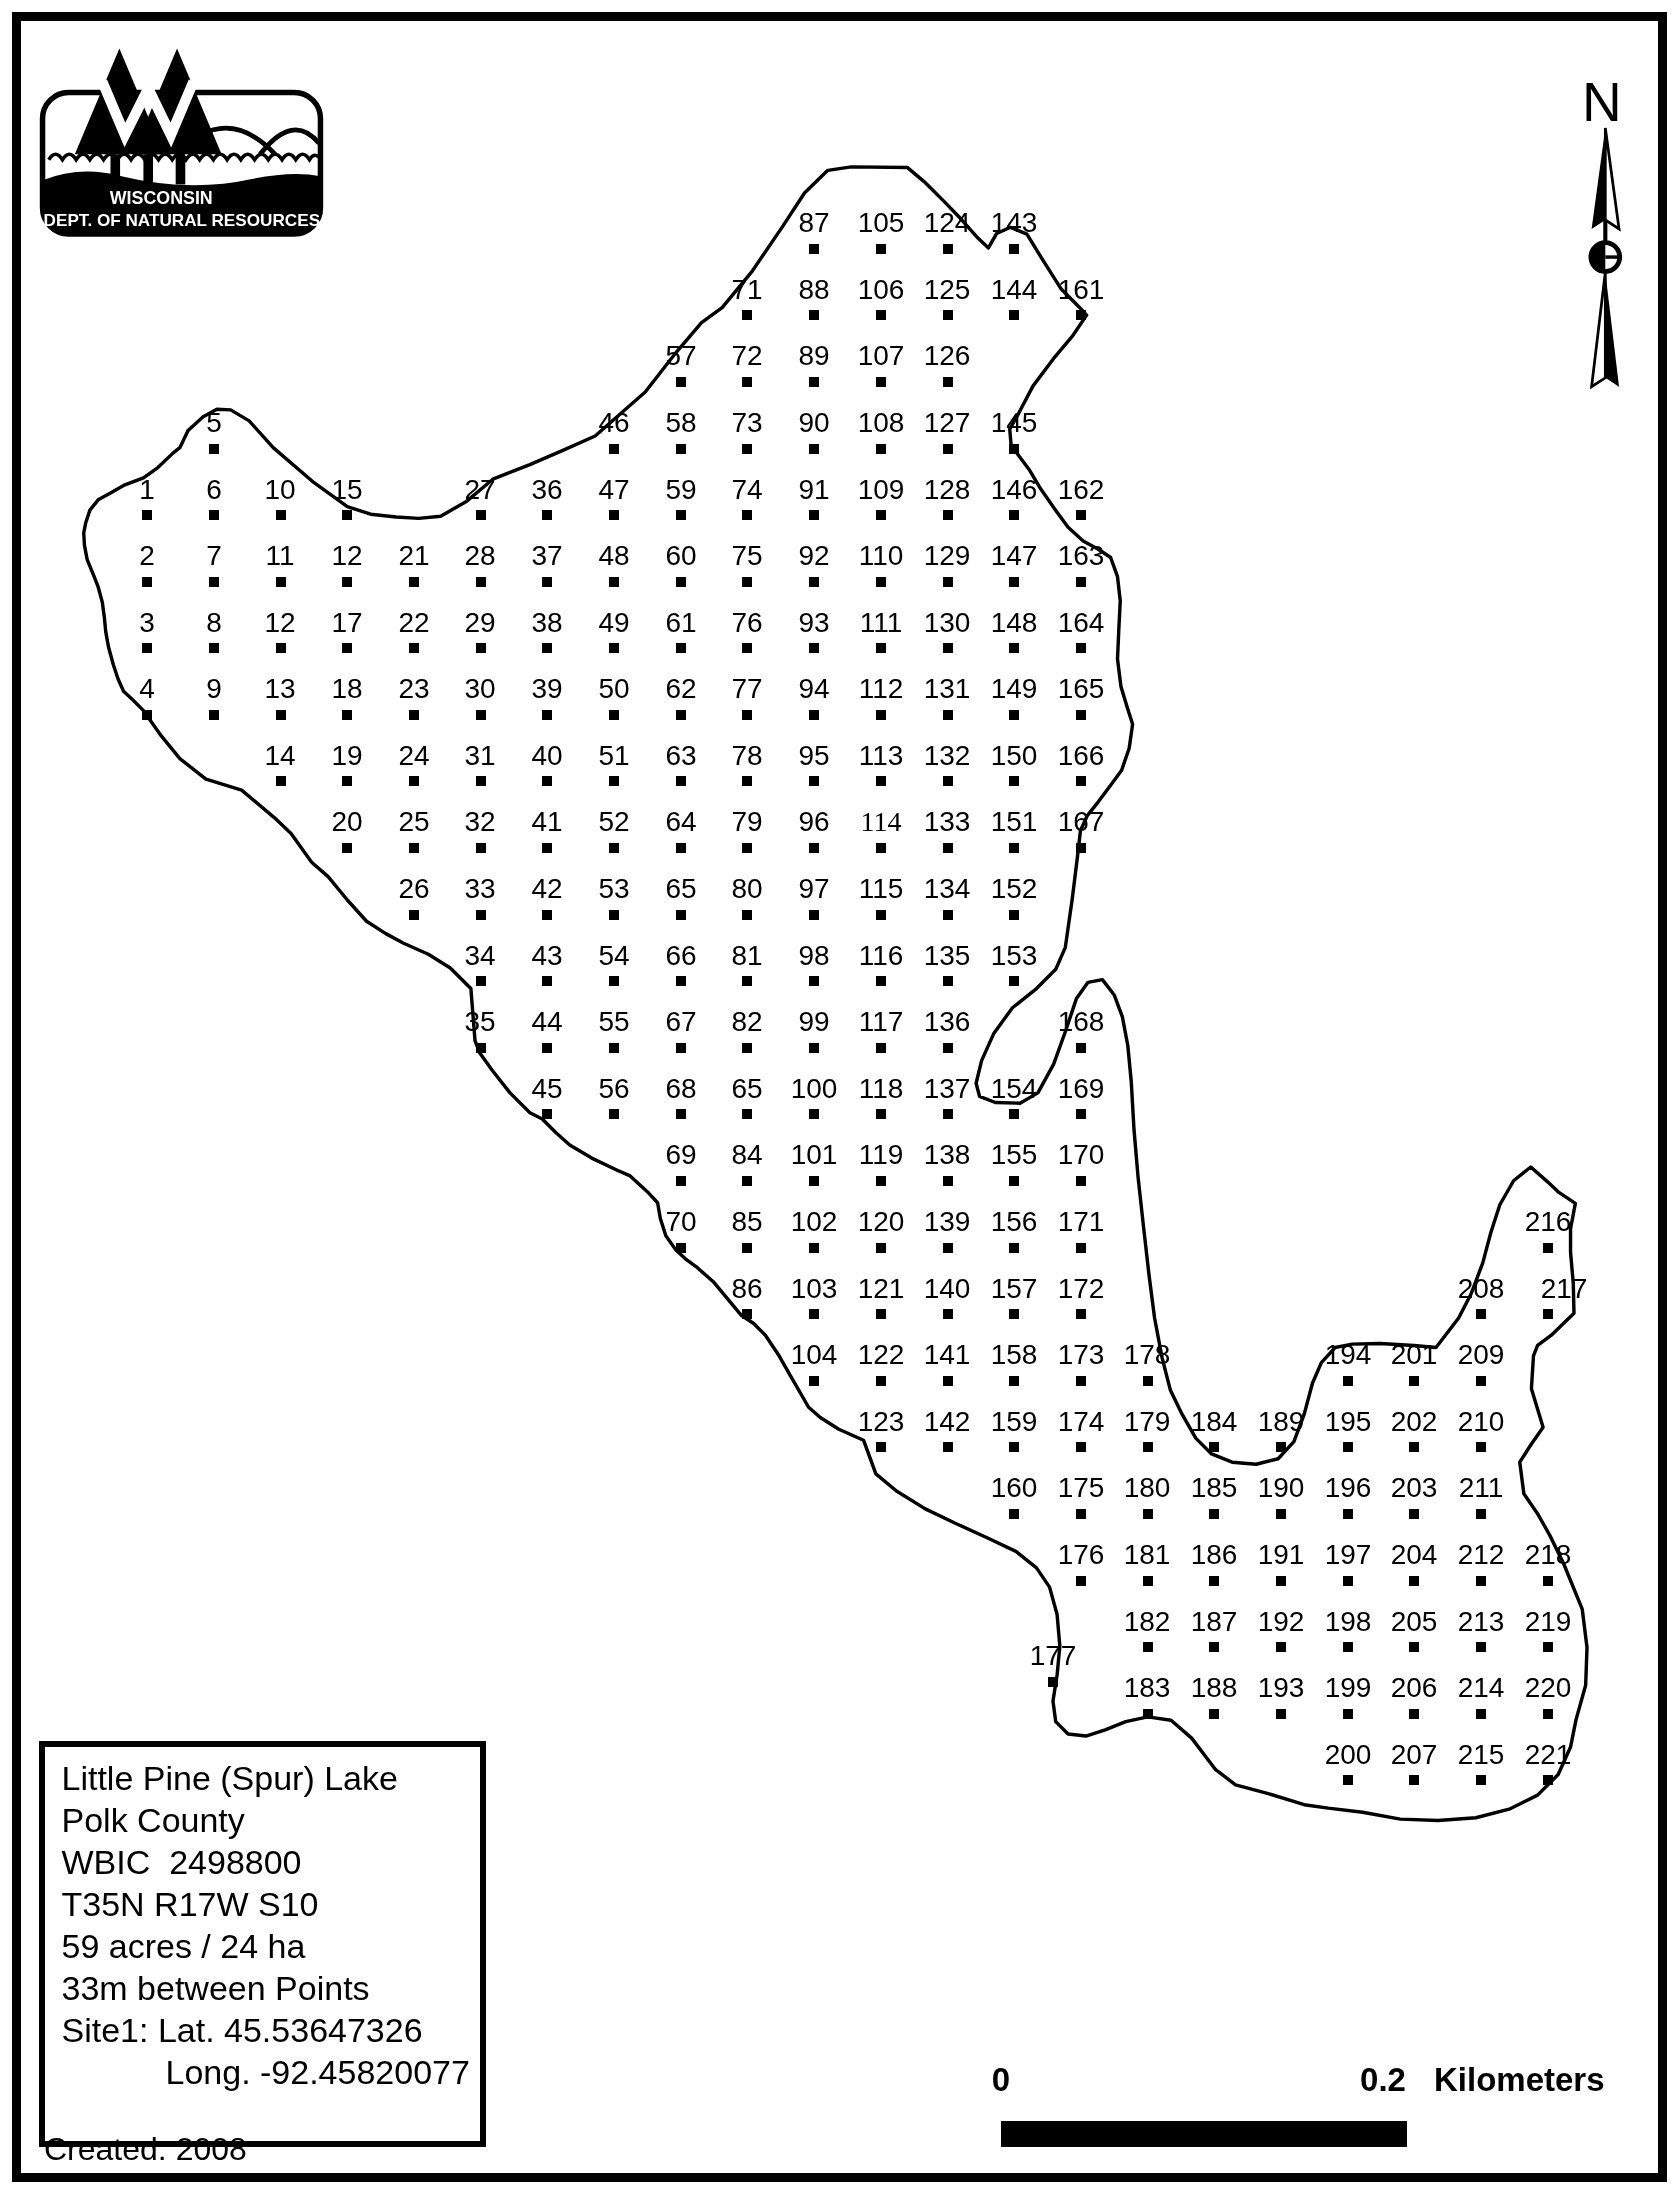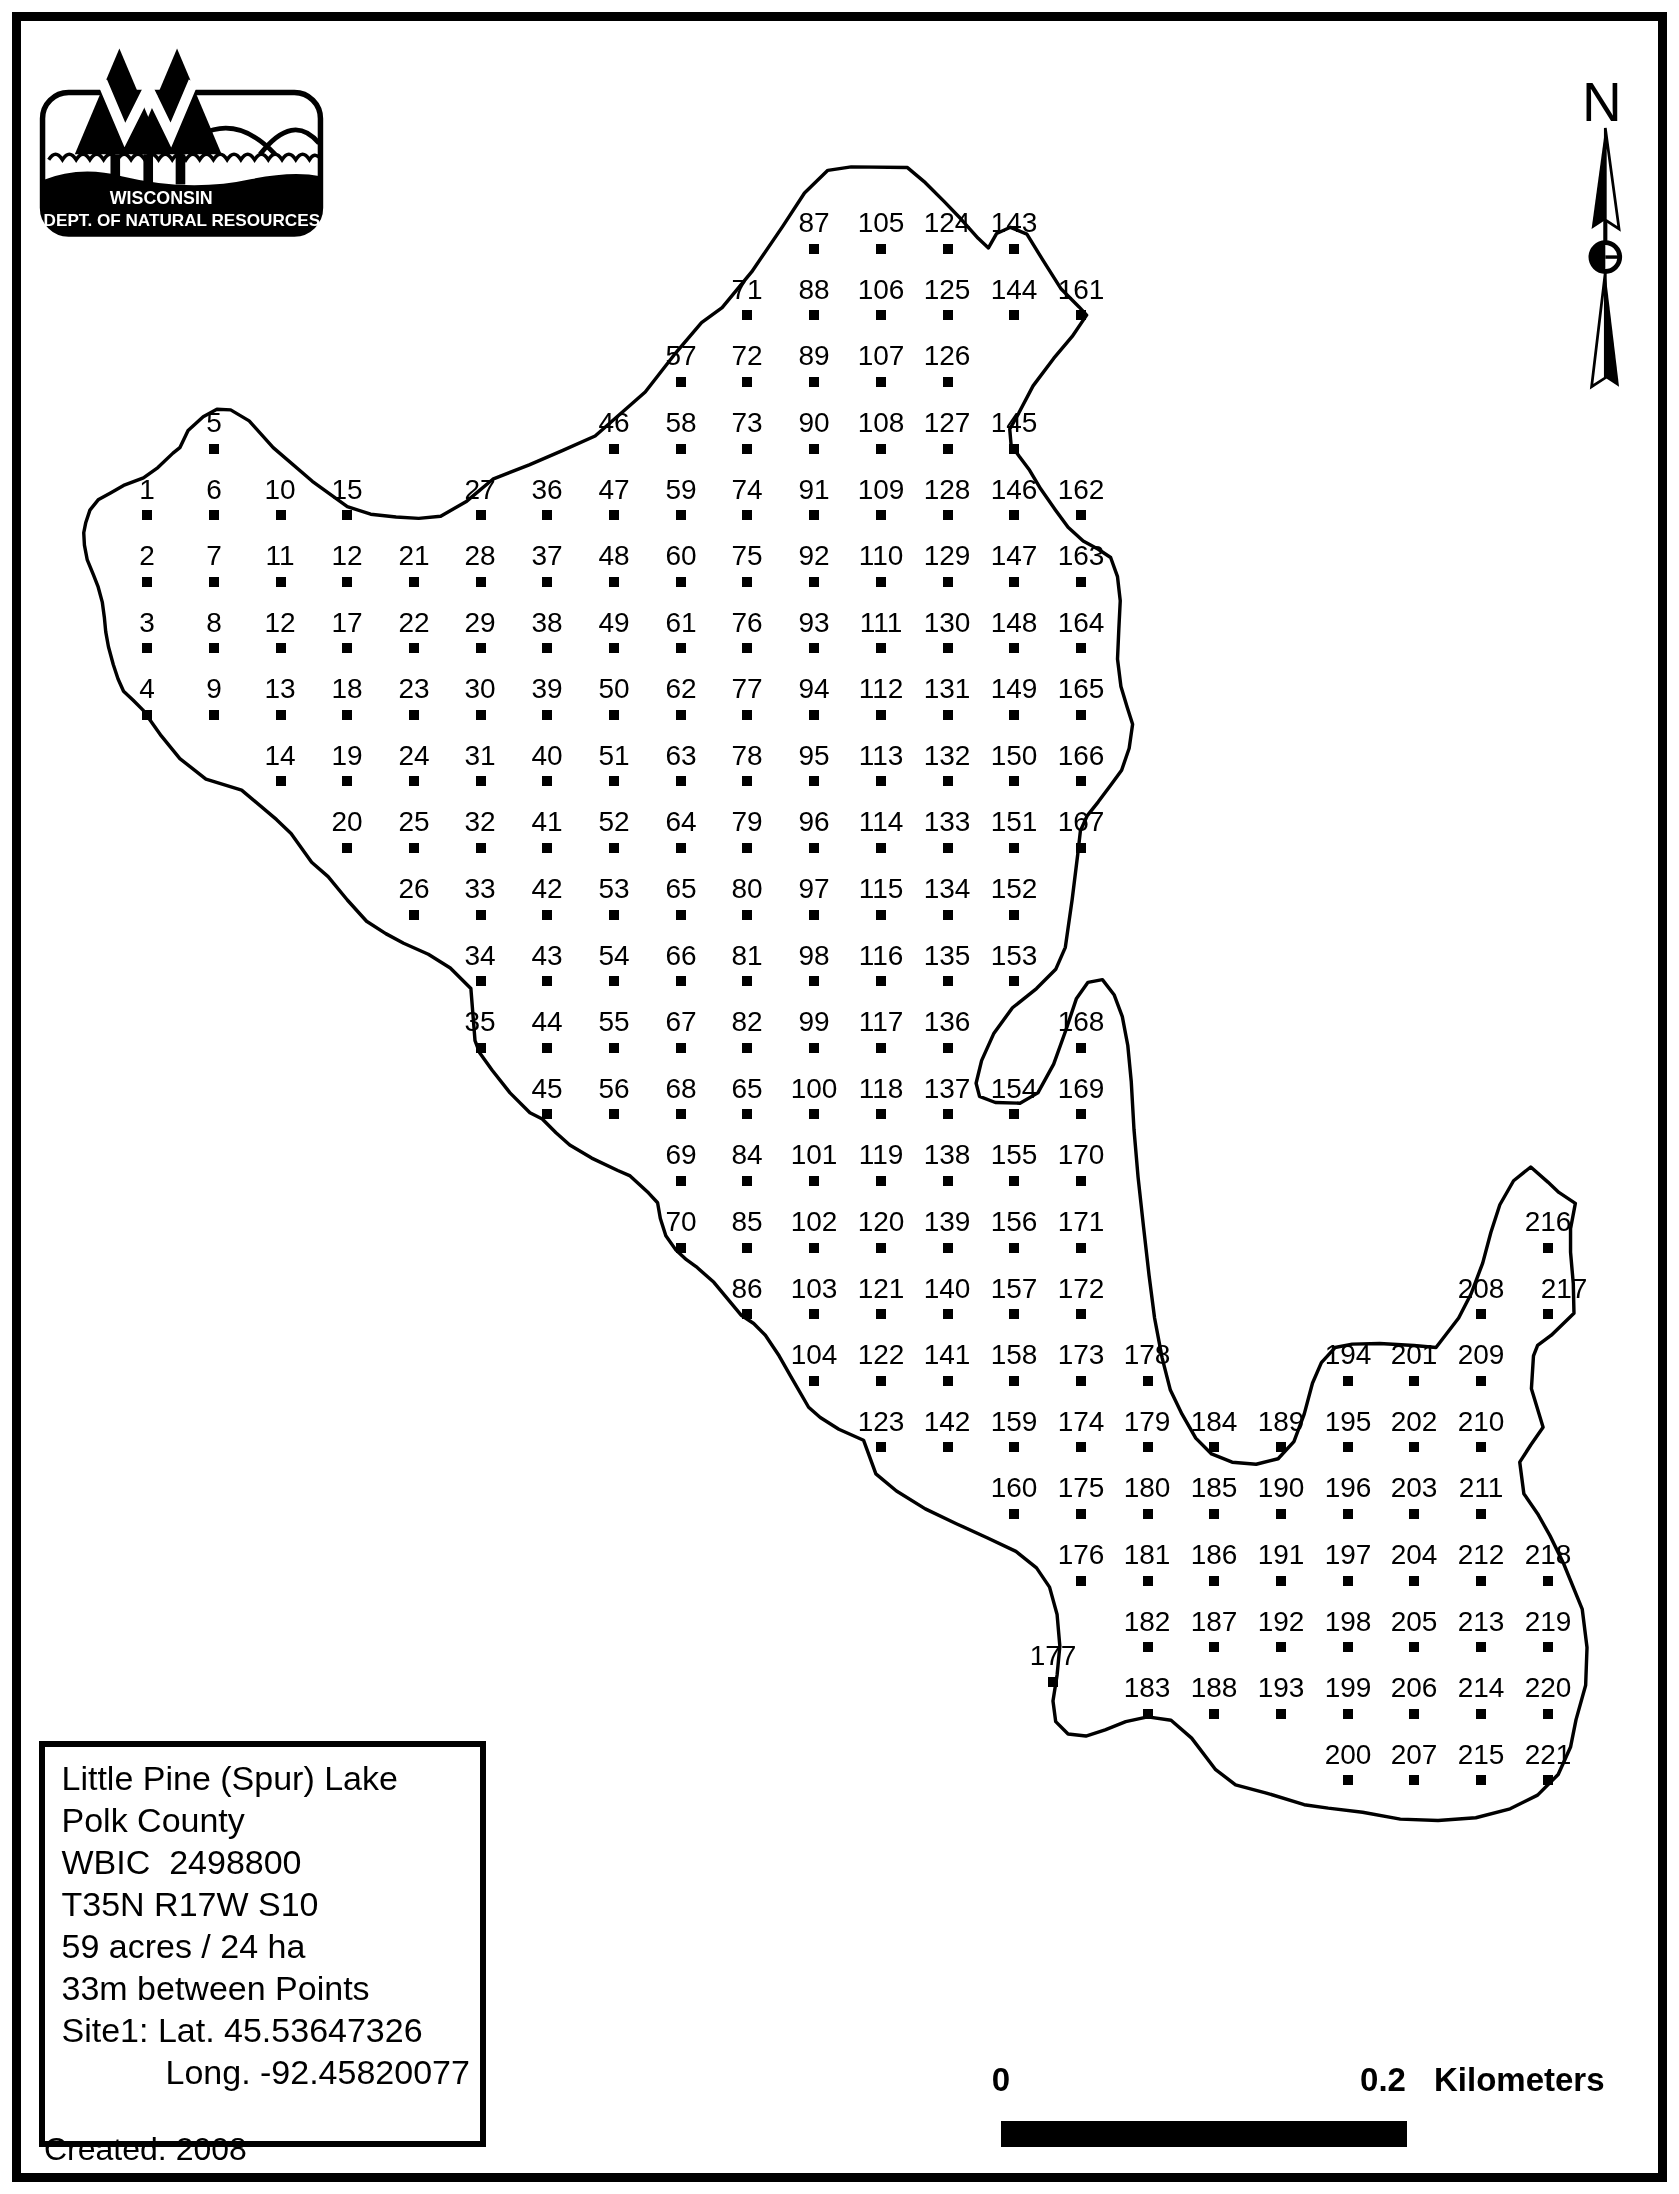--- a/index.html
+++ b/index.html
@@ -293,21 +293,21 @@
     <div class="pt-num" style="left: 881px; top: 490px;">109</div>
     <div class="pt-dot" style="left: 876px; top: 510px;"></div>
     <div class="pt-num" style="left: 881px; top: 556px;">110</div>
     <div class="pt-dot" style="left: 876px; top: 577px;"></div>
     <div class="pt-num" style="left: 881px; top: 623px;">111</div>
     <div class="pt-dot" style="left: 876px; top: 643px;"></div>
     <div class="pt-num" style="left: 881px; top: 689px;">112</div>
     <div class="pt-dot" style="left: 876px; top: 710px;"></div>
     <div class="pt-num" style="left: 881px; top: 756px;">113</div>
     <div class="pt-dot" style="left: 876px; top: 776px;"></div>
-    <div class="pt-num" style="left: 881px; top: 822px;">114</div>
+    <div class="pt-num" style="left: 881px; top: 822px; font-family: Liberation Serif, serif;">114</div>
     <div class="pt-dot" style="left: 876px; top: 843px;"></div>
     <div class="pt-num" style="left: 881px; top: 889px;">115</div>
     <div class="pt-dot" style="left: 876px; top: 910px;"></div>
     <div class="pt-num" style="left: 881px; top: 956px;">116</div>
     <div class="pt-dot" style="left: 876px; top: 976px;"></div>
     <div class="pt-num" style="left: 881px; top: 1022px;">117</div>
     <div class="pt-dot" style="left: 876px; top: 1043px;"></div>
     <div class="pt-num" style="left: 881px; top: 1089px;">118</div>
     <div class="pt-dot" style="left: 876px; top: 1109px;"></div>
     <div class="pt-num" style="left: 881px; top: 1155px;">119</div>

